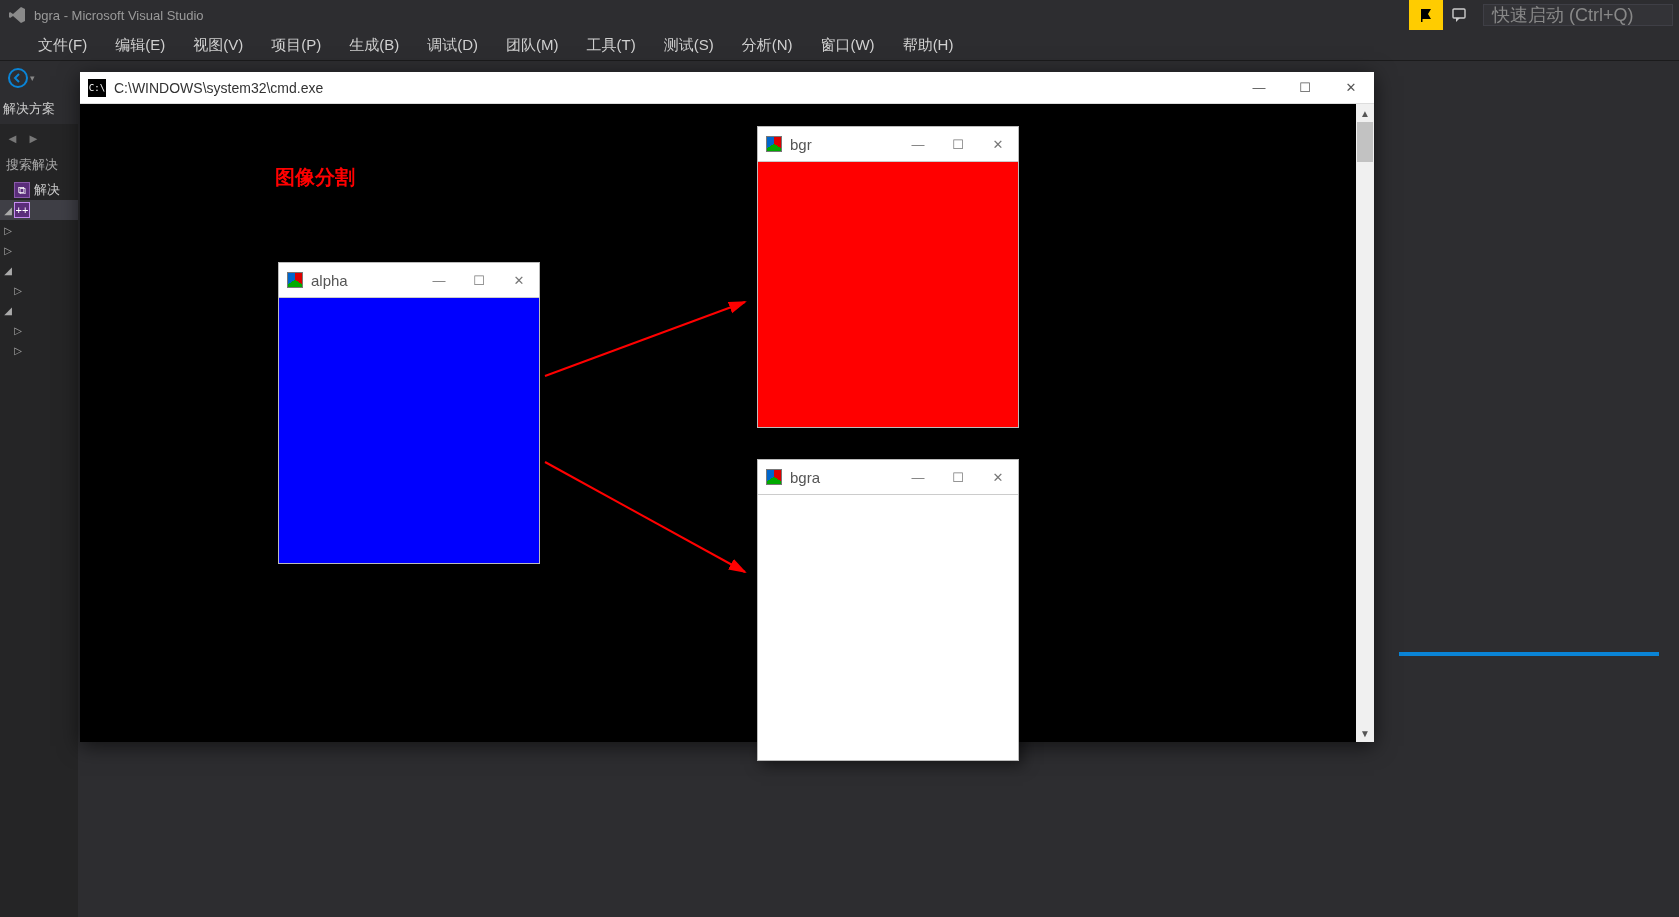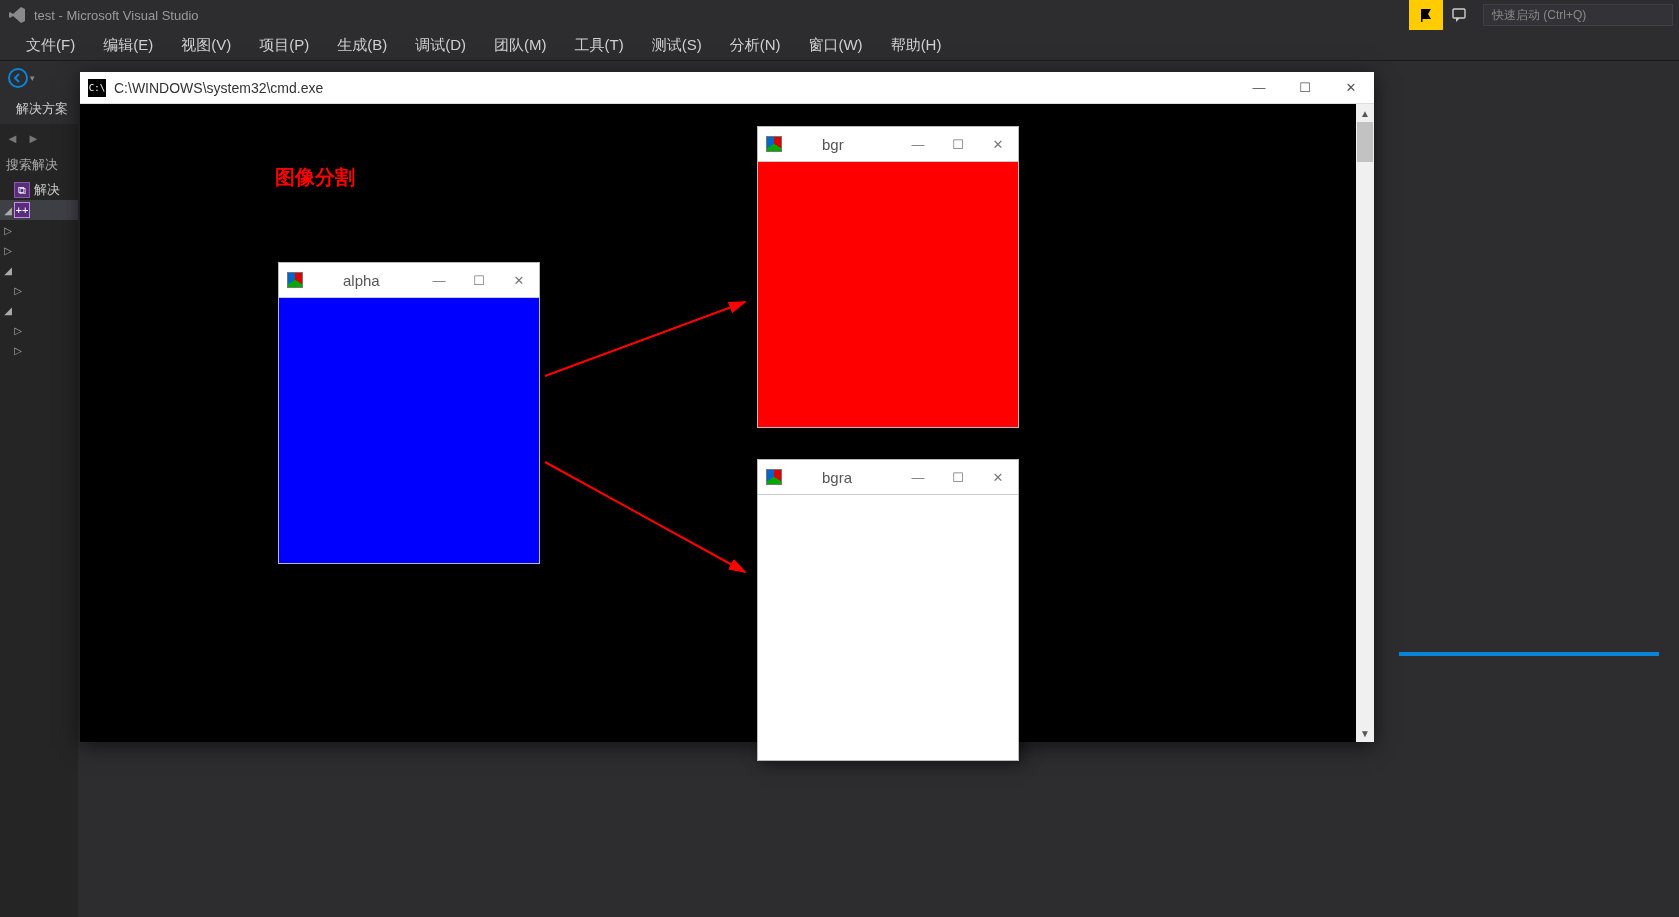--- a/index.html
+++ b/index.html
@@ -47,30 +47,30 @@
     display:flex;align-items:center;justify-content:center;
     color:#ccc;font-size:14px;
   }
   .quick-launch {
     width: 190px; height: 22px;
     background: #333337;
     border:1px solid #3f3f46;
     margin: 0 6px;
     color:#888;
     padding:2px 8px;
-    font-size:12px;
+    font-size:18px;
     display:flex;align-items:center;
   }
 
   .vs-menubar {
     height: 30px;
     background: #2d2d30;
     display: flex;
     align-items: center;
-    padding-left: 12px;
+    padding-left: 24px;
     color:#d0d0d0;
     font-size:15px;
   }
   .vs-menubar .mi { padding: 4px 14px; cursor:default; }
 
   .vs-toolbar {
     height: 34px;
     background:#2d2d30;
     display:flex;
     align-items:center;
@@ -90,21 +90,21 @@
     position:absolute;
     left:0; top:94px; bottom:0;
     width:78px;
     background:#252526;
     overflow:hidden;
     font-size:13px;
     color:#ccc;
   }
   .sidebar .panel-title{
     background:#2d2d30;
-    padding:6px 16px;
+    padding:6px 3px;
     color:#ccc;
     white-space:nowrap;
   }
   .sidebar .toolbar-row{
     height:28px;
     display:flex;align-items:center;
     padding:0 6px;
     color:#888;
     gap:8px;
   }
@@ -175,21 +175,21 @@
     color:#ff0000;font-size:20px;font-weight:600;font-family:"SimSun","Microsoft YaHei",serif;
   }
 
   
   .cvwin{
     position:absolute;background:#fff;border:1px solid #bbb;
     box-shadow:4px 4px 14px rgba(0,0,0,0.5);
   }
   .cvwin .tb{
     height:34px;background:#fff;display:flex;align-items:center;
-    color:#555;font-size:15px;gap:32px;
+    color:#555;font-size:15px;
   }
   .cvwin .cv-icon{
     width:16px;height:16px;margin:0 8px;
     display:inline-block;
     background:conic-gradient(#d00 0 120deg,#0a0 120deg 240deg,#06c 240deg 360deg);
     border:1px solid #777;
   }
   .cvwin .cv-ctrls{margin-left:auto;display:flex;}
   .cvwin .cv-ctrls .ctl{width:40px;height:34px;display:flex;align-items:center;justify-content:center;color:#777;font-size:13px;}
   .cvwin .canvas{border-top:1px solid #ccc;}
@@ -204,21 +204,21 @@
 </style>
 </head>
 <body>
 
 <div class="vs-titlebar">
   <span class="vs-logo">
     <svg width="18" height="18" viewBox="0 0 18 18">
         <path d="M13 1 L17 3 V15 L13 17 L5 10 L2 12 L1 11 V7 L2 6 L5 8 Z" fill="#8a8a8a"></path>
       </svg>
   </span>
-  <span>test - Microsoft Visual Studio</span>
+  <span>bgra - Microsoft Visual Studio</span>
   <div class="vs-titlebar-right">
     <div class="flag-btn">
       <svg width="16" height="16" viewBox="0 0 16 16">
           <path d="M3 2 H13 L10 7 L13 12 H3 Z" fill="#000"></path>
           <rect x="3" y="2" width="1.5" height="13" fill="#000"></rect>
         </svg>
     </div>
     <div class="feedback-btn">
       <svg width="16" height="16" viewBox="0 0 16 16">
           <rect x="1" y="2" width="12" height="9" rx="1" fill="none" stroke="#ccc" stroke-width="1.4"></rect>

